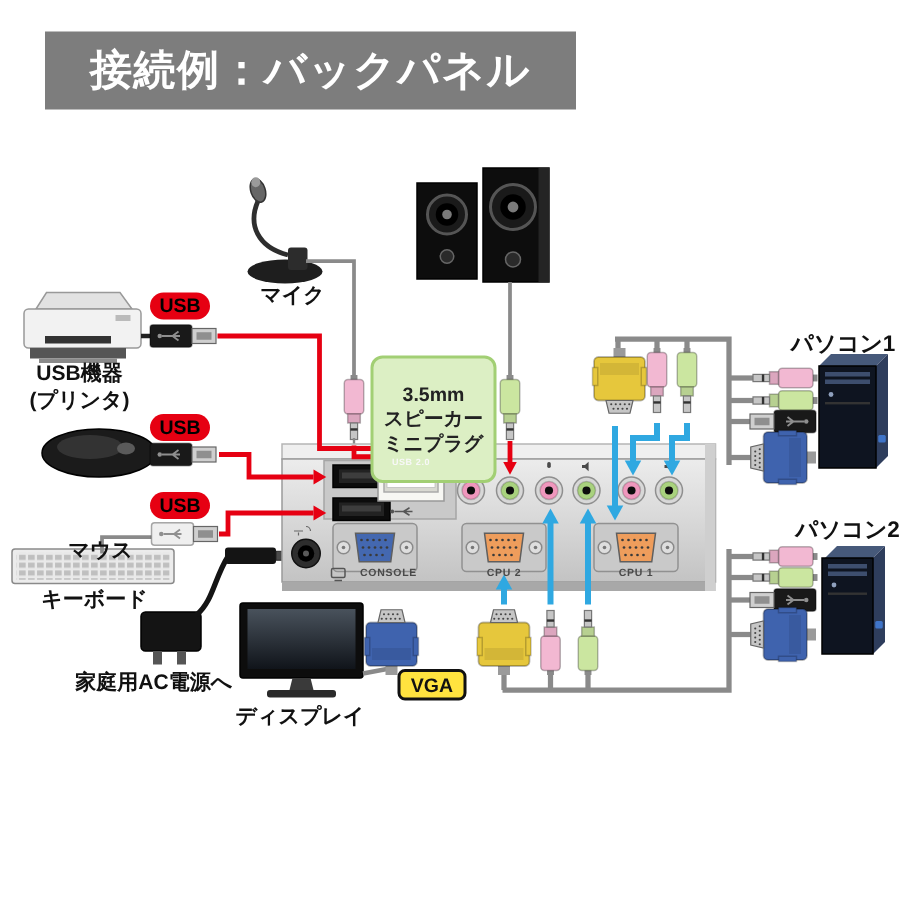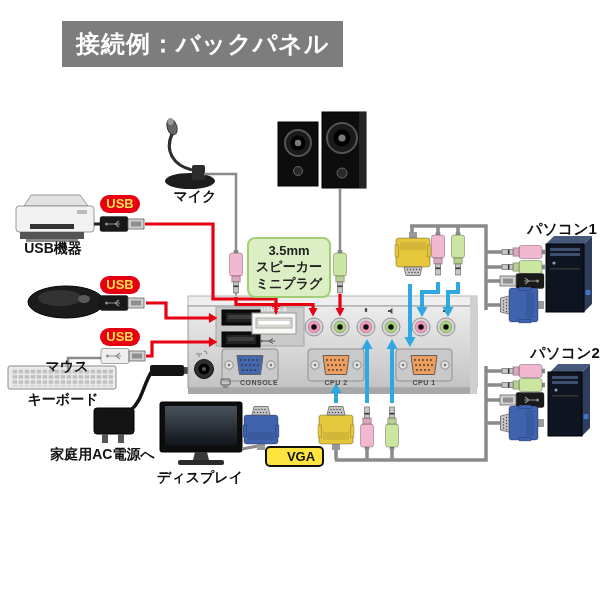--- a/index.html
+++ b/index.html
@@ -2,27 +2,27 @@
 <html><head>
 <meta charset="utf-8">
 <style>
   html,body{margin:0;padding:0;background:#fff;}
   #canvas{position:relative;width:600px;height:600px;background:#ffffff;overflow:hidden;
           font-family:"Liberation Sans","DejaVu Sans",sans-serif;}
   #art{position:absolute;left:0;top:0;z-index:1;}
   .txt{position:absolute;z-index:3;color:#111;font-weight:700;white-space:nowrap;}
   .lbl{font-size:14px;text-align:center;}
   #title-box{position:absolute;left:30px;top:21px;z-index:3;background:#7d7d7d;color:#fff;
-             font-size:24px;font-weight:700;padding:7px 14px;letter-spacing:1px;margin-left:32px;}
-  .usb-badge{position:absolute;z-index:3;width:40px;height:18px;background:#e60012;color:#fde047;
+             font-size:28px;font-weight:700;padding:7px 30px;letter-spacing:1px;}
+  .usb-badge{position:absolute;z-index:3;width:40px;height:18px;background:#e60012;color:#000000;
              font-size:13px;font-weight:700;text-align:center;line-height:18px;border-radius:9px;}
   #vga-badge{position:absolute;left:265px;top:446px;z-index:3;width:42px;height:17px;background:#ffe33f;
              border:2px solid #111;border-radius:5px;color:#111;font-size:13px;font-weight:700;
-             text-align:center;line-height:17px;padding-left:13px;}
-  #note-35mm{position:absolute;left:247px;top:237px;z-index:2;width:80px;padding:4px 0;background:#dcefc4;
+             text-align:center;line-height:17px;}
+  #note-35mm{position:absolute;left:247px;top:237px;z-index:2;width:80px;padding:16px 0;background:#dcefc4;
              border:2px solid #a2cf74;border-radius:8px;color:#222;font-size:13px;font-weight:700;
              text-align:center;line-height:1.25;}
   .portlbl{position:absolute;z-index:3;font-size:7px;font-weight:700;color:#4a4a4a;
            letter-spacing:.5px;text-align:center;white-space:nowrap;}
   #usb20-lbl{position:absolute;left:250px;top:306px;z-index:3;width:48px;font-size:6px;font-weight:700;
              color:#f8f8f8;text-align:center;letter-spacing:.4px;}
   .pclbl{font-size:15px;}
 </style>
 </head>
 <body>
@@ -324,20 +324,21 @@
       <polygon points="330.5,393 341.5,393 336,383"></polygon>
       <polygon points="361.5,349 372.5,349 367,339"></polygon>
       <polygon points="386.5,349 397.5,349 392,339"></polygon>
     </g>
   </svg>
 
   <div id="title-box">接続例：バックパネル</div>
 
   <div class="txt lbl" style="left:7px;top:240px;width:92px;">
     <div>USB機器</div>
+    <div>(プリンタ)</div>
   </div>
   <div class="txt lbl" style="left:27px;top:322px;width:80px;margin-top:36px;">マウス</div>
   <div class="txt lbl" style="left:13px;top:391px;width:100px;">キーボード</div>
   <div class="txt lbl" style="left:150px;top:469px;width:100px;">ディスプレイ</div>
   <div class="txt lbl" style="left:30px;top:446px;width:145px;">家庭用AC電源へ</div>
   <div class="txt lbl" style="left:155px;top:188px;width:80px;">マイク</div>
   <div class="txt lbl pclbl" style="left:523px;top:220px;width:78px;">パソコン1</div>
   <div class="txt lbl pclbl" style="left:526px;top:344px;width:78px;">パソコン2</div>
 
   <div class="usb-badge" style="left:100px;top:195px;">USB</div>

